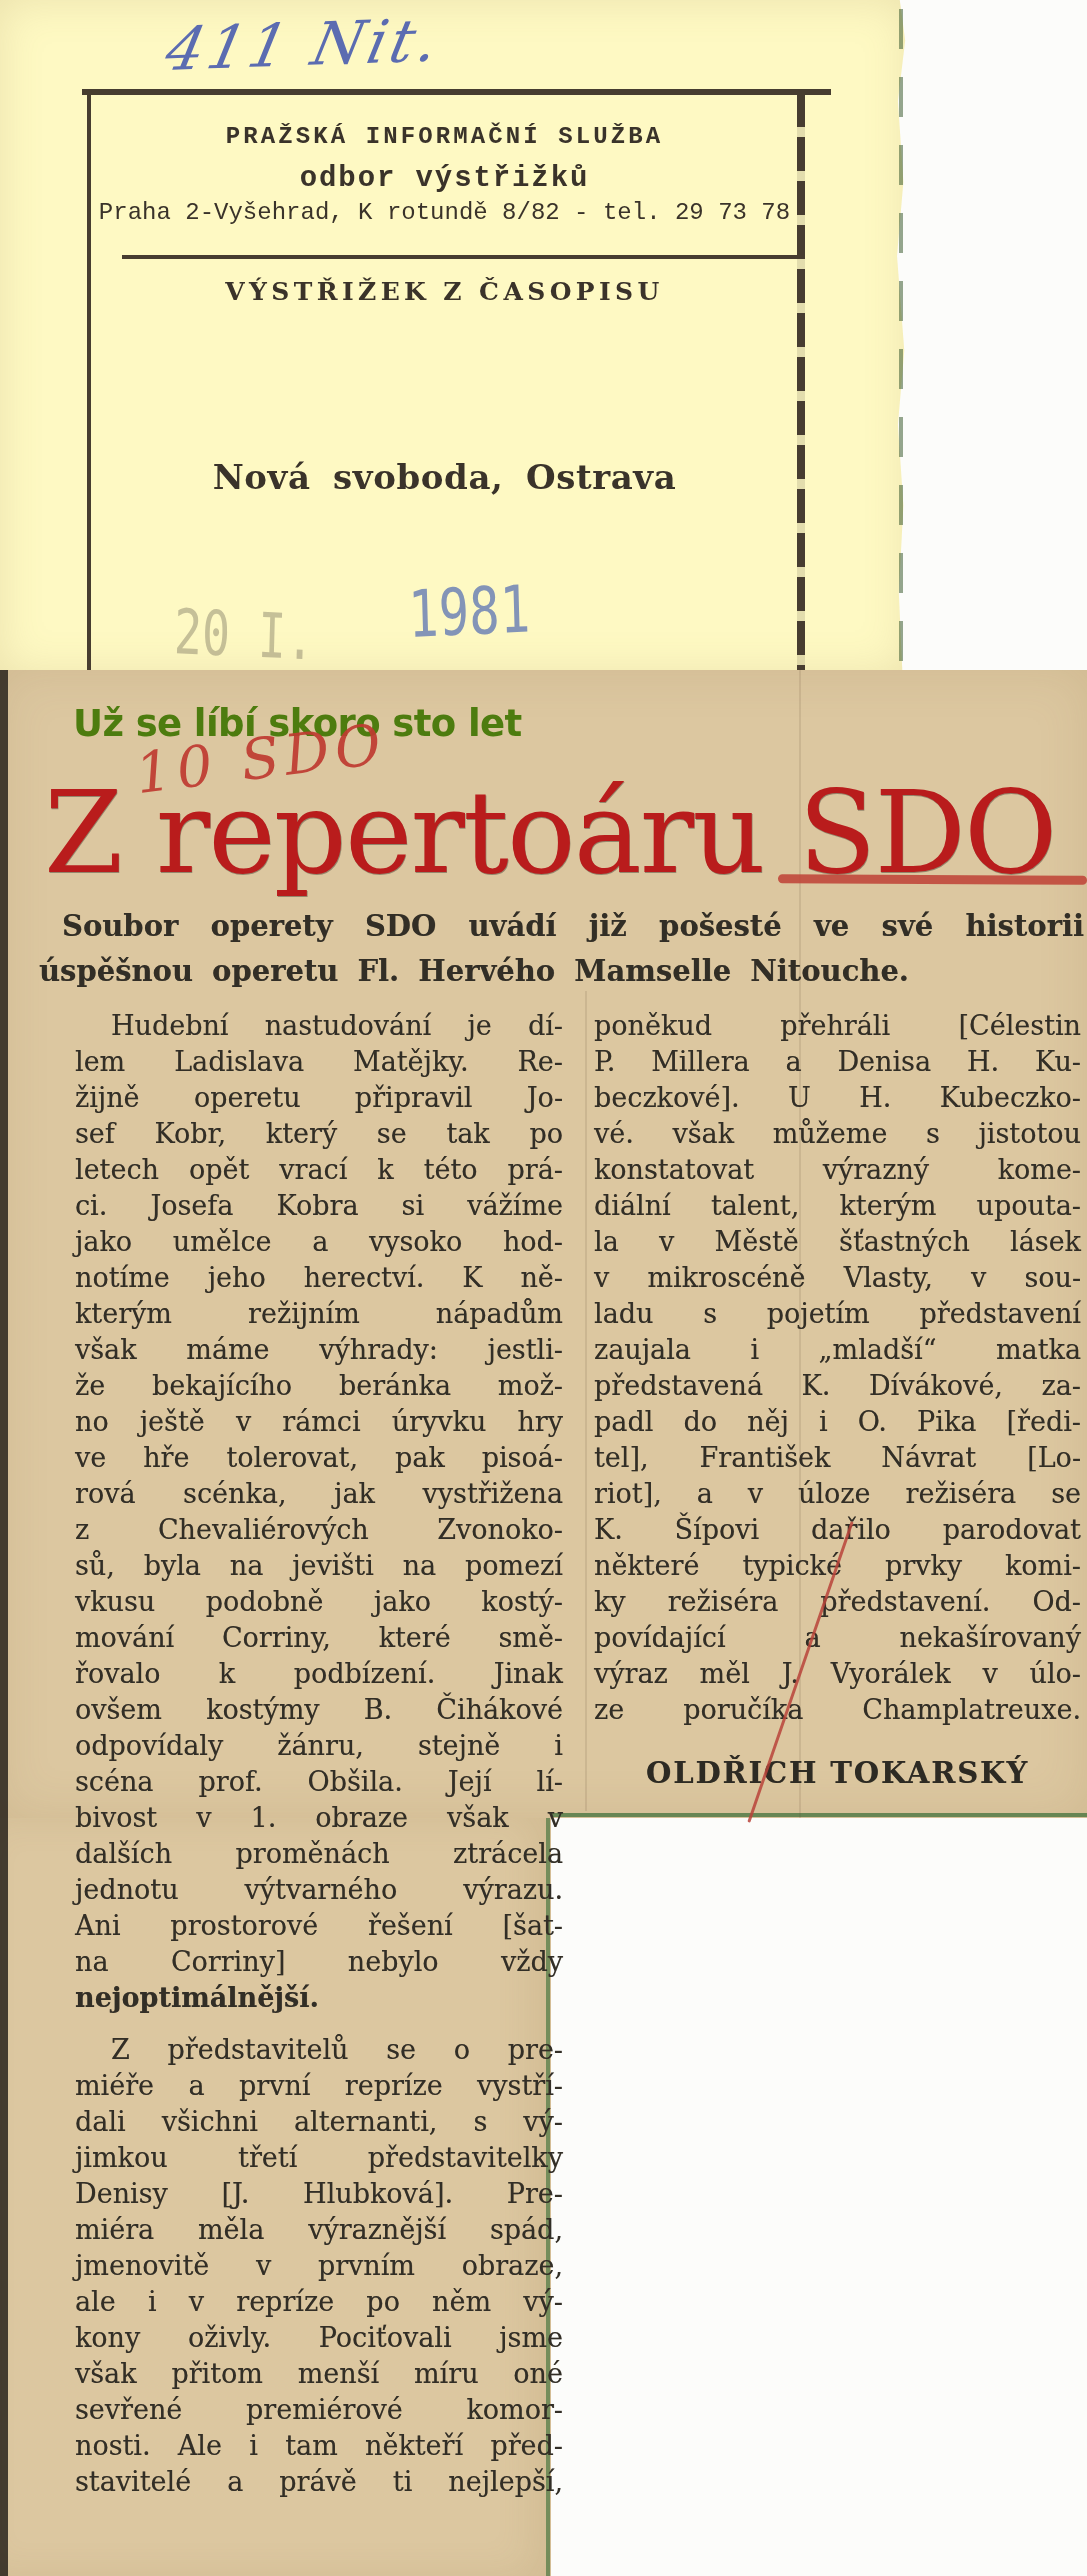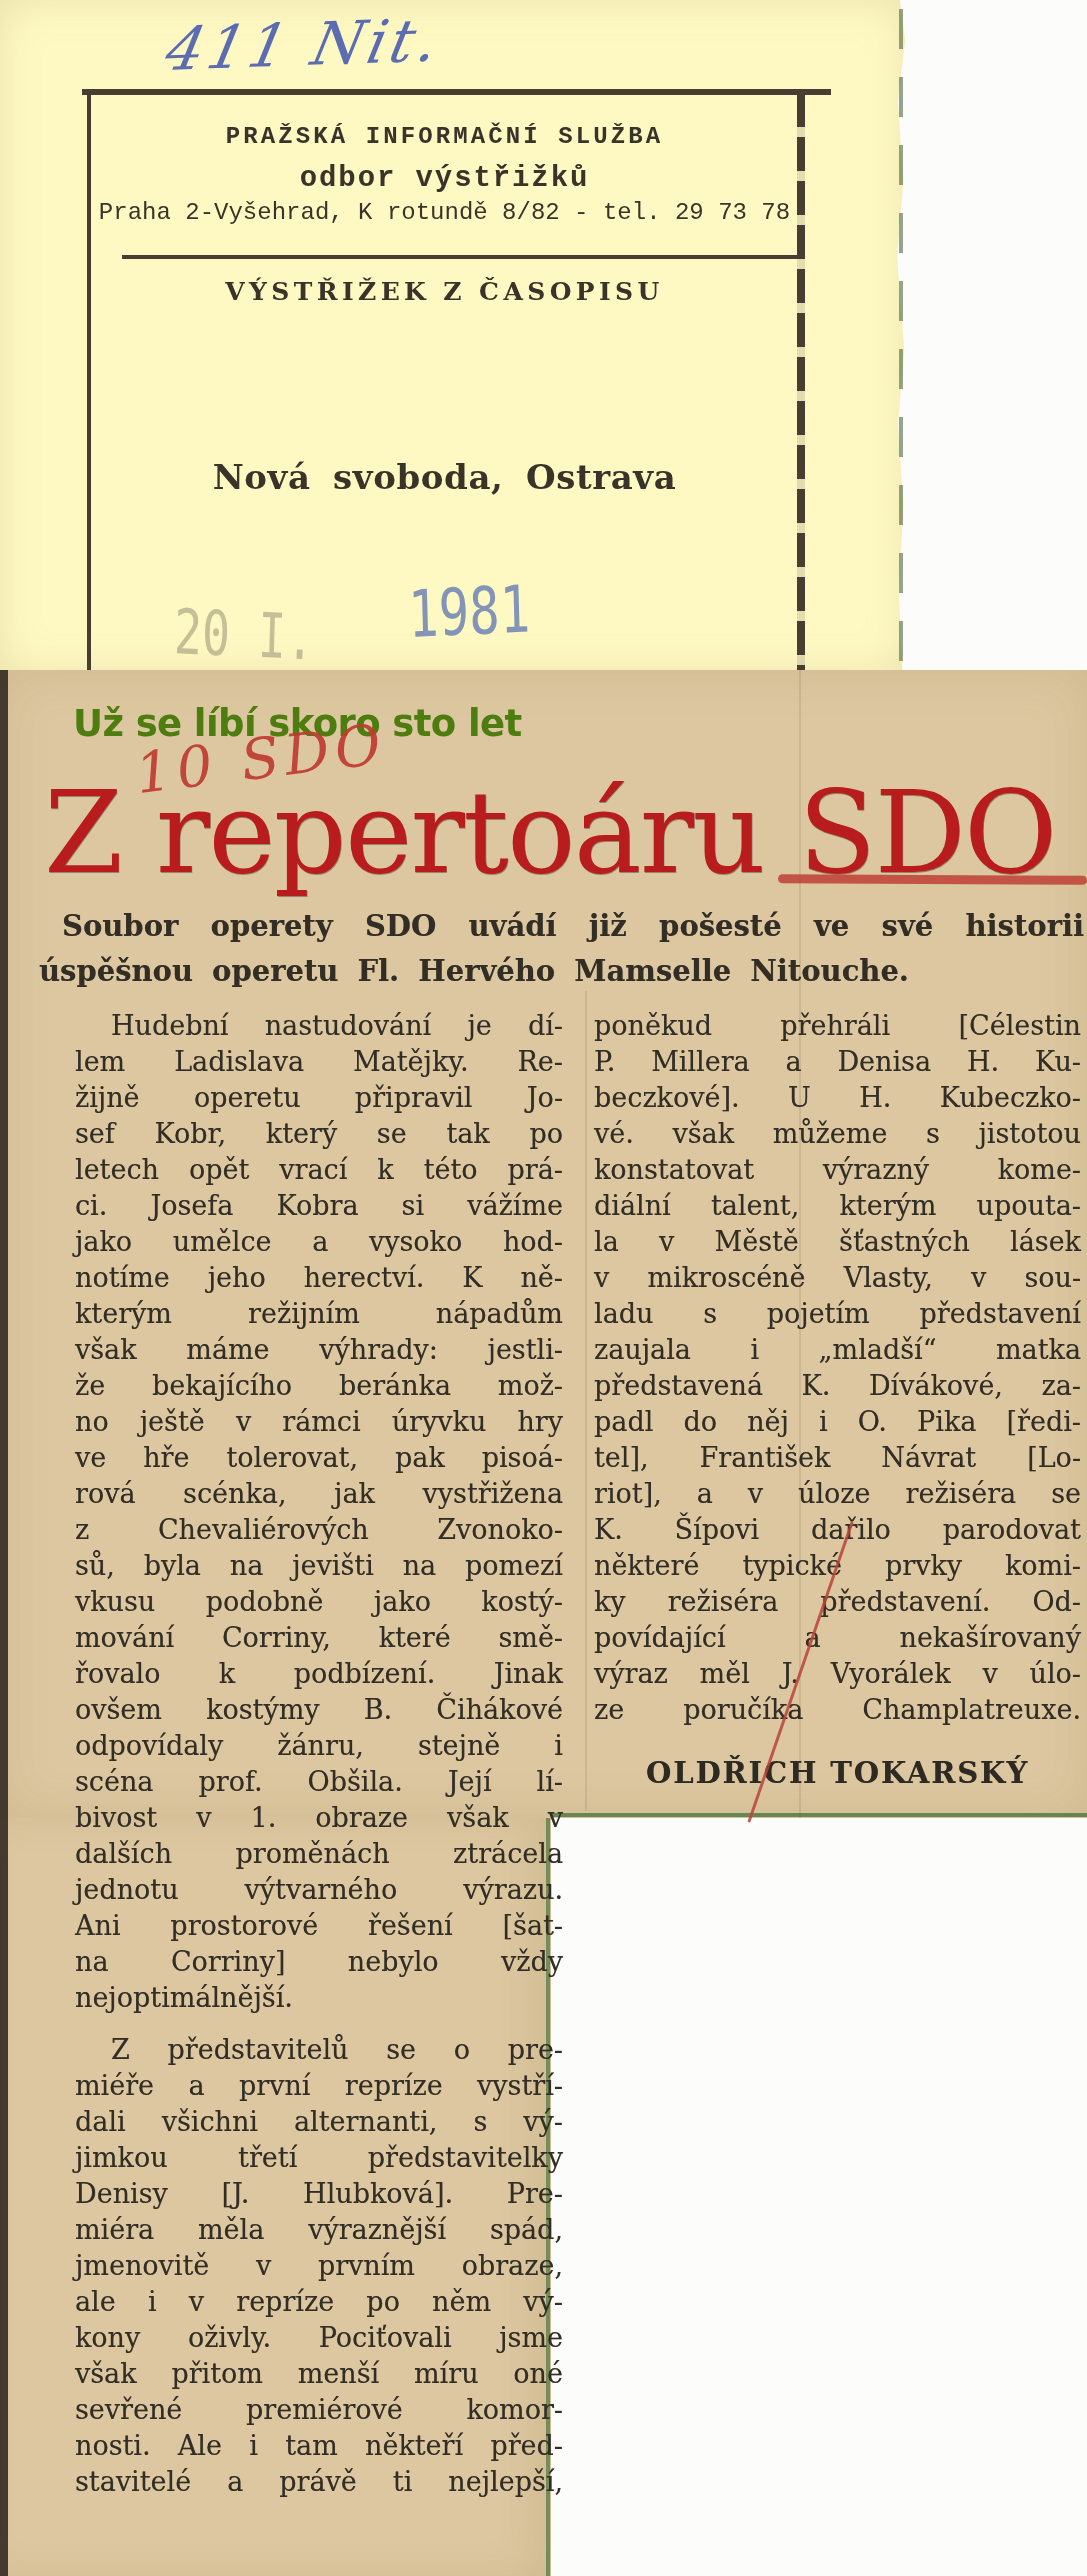--- a/index.html
+++ b/index.html
@@ -53,21 +53,21 @@
           font-size:37px;letter-spacing:-0.6px;color:#4d7c0f;}
   #red-note{left:135px;top:726px;font-size:56px;font-style:italic;font-weight:400;
             color:#bf3b31;transform:rotate(-7deg);letter-spacing:5.6px;opacity:.92;}
   #headline{left:44px;top:766px;font-size:114px;letter-spacing:-1.9px;color:#b91c1c;
             white-space:nowrap;text-shadow:0.6px 0.6px 0 rgba(41,38,31,.4);}
   #red-underline{left:778px;top:875px;width:309px;height:8.7px;background:#bf4438;
                  border-radius:4.4px;transform:rotate(.3deg);opacity:.88;}
 
   .jline{display:flex;justify-content:space-between;color:#322e26;
          text-shadow:0.2px 0.2px 0 rgba(50,46,38,.45);}
-  .jline.left{justify-content:flex-start;gap:.35em;}
+  .jline.left{justify-content:flex-start;gap:.35em;font-weight:bold;}
   .jline.indent{padding-left:36px;box-sizing:border-box;gap:16px;}
   #subhead1{left:62px;top:909px;width:1022px;font-size:29px;font-weight:700;}
   #subhead2{left:39px;top:954px;width:870px;font-size:29px;font-weight:700;}
 
   .bodycol{font-size:27px;}
   #col-left{left:75px;top:1012px;width:488px;}
   #col-right{left:594px;top:1012px;width:487px;}
   .bodycol .jline{height:36px;align-items:flex-start;line-height:1.05;}
   .para-gap{height:16px;}
   #byline{margin-top:23.6px;text-align:center;font-weight:700;font-size:29px;

